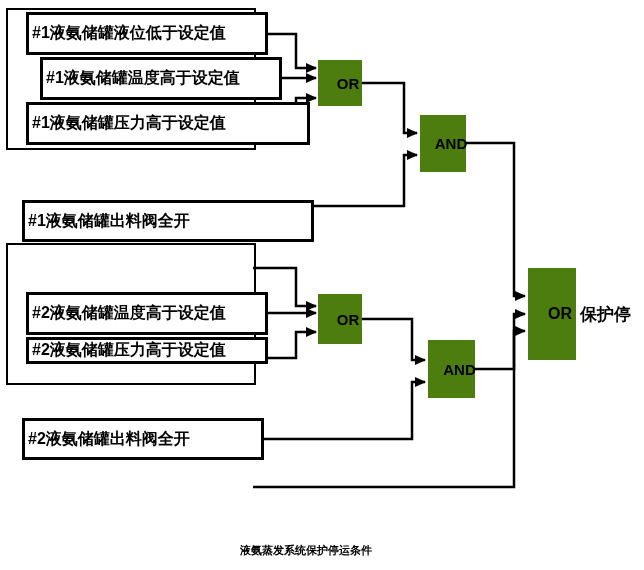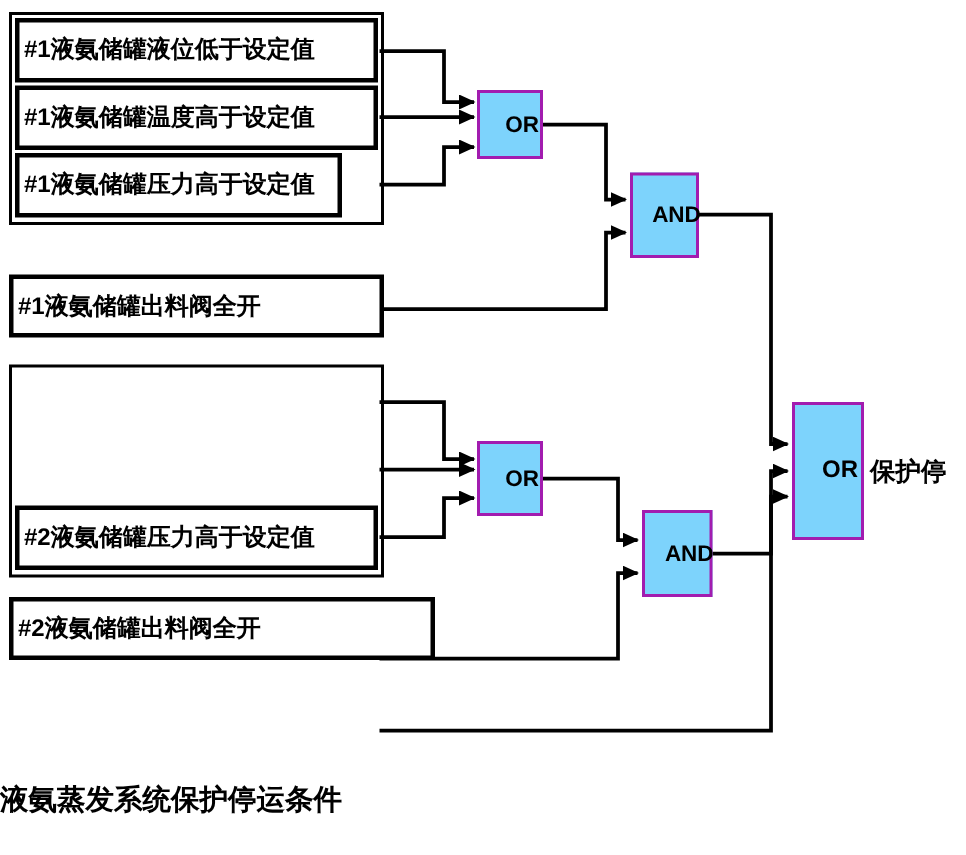--- a/index.html
+++ b/index.html
@@ -1,26 +1,26 @@
 <!DOCTYPE html>
 <html><head>
 <meta charset="utf-8">
 <style>
   html,body{margin:0;padding:0;}
   body{width:644px;height:570px;background:#ffffff;font-family:"Liberation Sans","DejaVu Sans",sans-serif;color:#000;}
   .stage{position:relative;width:644px;height:570px;overflow:hidden;background:#fff;}
   .cond{position:absolute;box-sizing:border-box;border:3px solid #000;background:#fff;
         display:flex;align-items:center;padding:0 3px;font-size:16px;font-weight:bold;
-        white-space:nowrap;overflow:hidden;}
+        white-space:nowrap;overflow:hidden;margin-left:16px;}
   .frame{position:absolute;box-sizing:border-box;border:2px solid #000;background:transparent;}
-  .gate{position:absolute;box-sizing:border-box;border:2px solid #a21caf;background:#7dd3fc;
+  .gate{position:absolute;box-sizing:border-box;border:2px solid #4d7c0f;background:#4d7c0f;
         display:flex;align-items:center;justify-content:center;font-size:15px;font-weight:bold;padding-left:16px;}
   .wires{position:absolute;left:0;top:0;}
   .outlabel{position:absolute;left:580px;top:303px;font-size:17px;font-weight:bold;white-space:nowrap;}
-  .caption{position:absolute;left:0;top:520px;width:612px;text-align:left;font-size:19px;font-weight:bold;}
+  .caption{position:absolute;left:0;top:543px;width:612px;text-align:center;font-size:11px;font-weight:bold;}
 </style>
 </head>
 <body>
 
 <div class="stage">
 
   <svg class="wires" width="644" height="570" viewBox="0 0 644 570" aria-hidden="true">
     <defs>
       <marker id="arrow" markerUnits="userSpaceOnUse" markerWidth="11" markerHeight="10" refX="10" refY="5" orient="auto">
         <path d="M0,0 L11,5 L0,10 Z" fill="#000"></path>
@@ -39,30 +39,31 @@
       <polyline points="362,319 412,319 412,360 425,360" marker-end="url(#arrow)"></polyline>
       <polyline points="253,439 412,439 412,382 425,382" marker-end="url(#arrow)"></polyline>
       <polyline points="475,369 514,369 514,331 525,331" marker-end="url(#arrow)"></polyline>
       <polyline points="253,487 514,487 514,314 525,314" marker-end="url(#arrow)"></polyline>
     </g>
   </svg>
 
   <div class="frame" style="left:6px;top:8px;width:250px;height:142px"></div>
 
   <div class="cond" style="left:10px;top:12px;width:242px;height:43px">#1液氨储罐液位低于设定值</div>
-  <div class="cond" style="left:10px;top:57px;width:242px;height:43px">#1液氨储罐温度高于设定值</div>
-  <div class="cond" style="left:10px;top:102px;width:218px;height:43px">#1液氨储罐压力高于设定值</div>
+  <div class="cond" style="left:24px;top:57px;width:242px;height:43px">#1液氨储罐温度高于设定值</div>
+  <div class="cond" style="left:10px;top:102px;width:284px;height:43px">#1液氨储罐压力高于设定值</div>
 
-  <div class="cond" style="left:6px;top:183px;width:250px;height:42px">#1液氨储罐出料阀全开</div>
+  <div class="cond" style="left:6px;top:200px;width:292px;height:42px">#1液氨储罐出料阀全开</div>
 
   <div class="frame" style="left:6px;top:243px;width:250px;height:142px"></div>
 
-  <div class="cond" style="left:10px;top:337px;width:242px;height:43px">#2液氨储罐压力高于设定值</div>
+  <div class="cond" style="left:10px;top:292px;width:242px;height:43px">#2液氨储罐温度高于设定值</div>
+  <div class="cond" style="left:10px;top:337px;width:242px;height:27px">#2液氨储罐压力高于设定值</div>
 
-  <div class="cond" style="left:6px;top:398px;width:284px;height:42px">#2液氨储罐出料阀全开</div>
+  <div class="cond" style="left:6px;top:418px;width:242px;height:42px">#2液氨储罐出料阀全开</div>
 
 
   <div class="gate" style="left:318px;top:60px;width:44px;height:46px">OR</div>
   <div class="gate" style="left:420px;top:115px;width:46px;height:57px">AND</div>
   <div class="gate" style="left:318px;top:294px;width:44px;height:50px">OR</div>
   <div class="gate" style="left:428px;top:340px;width:47px;height:58px">AND</div>
   <div class="gate" style="left:528px;top:268px;width:48px;height:92px;font-size:16px">OR</div>
 
   <div class="outlabel">保护停</div>
 

